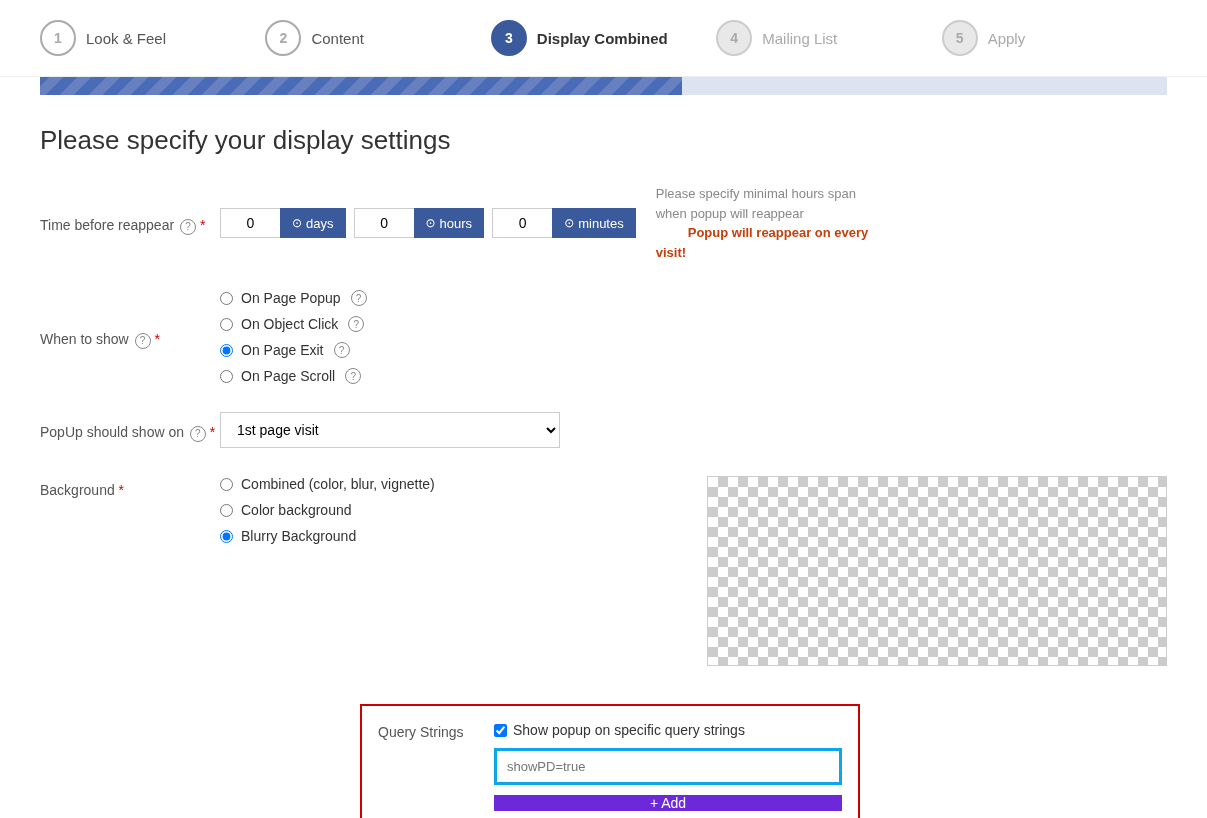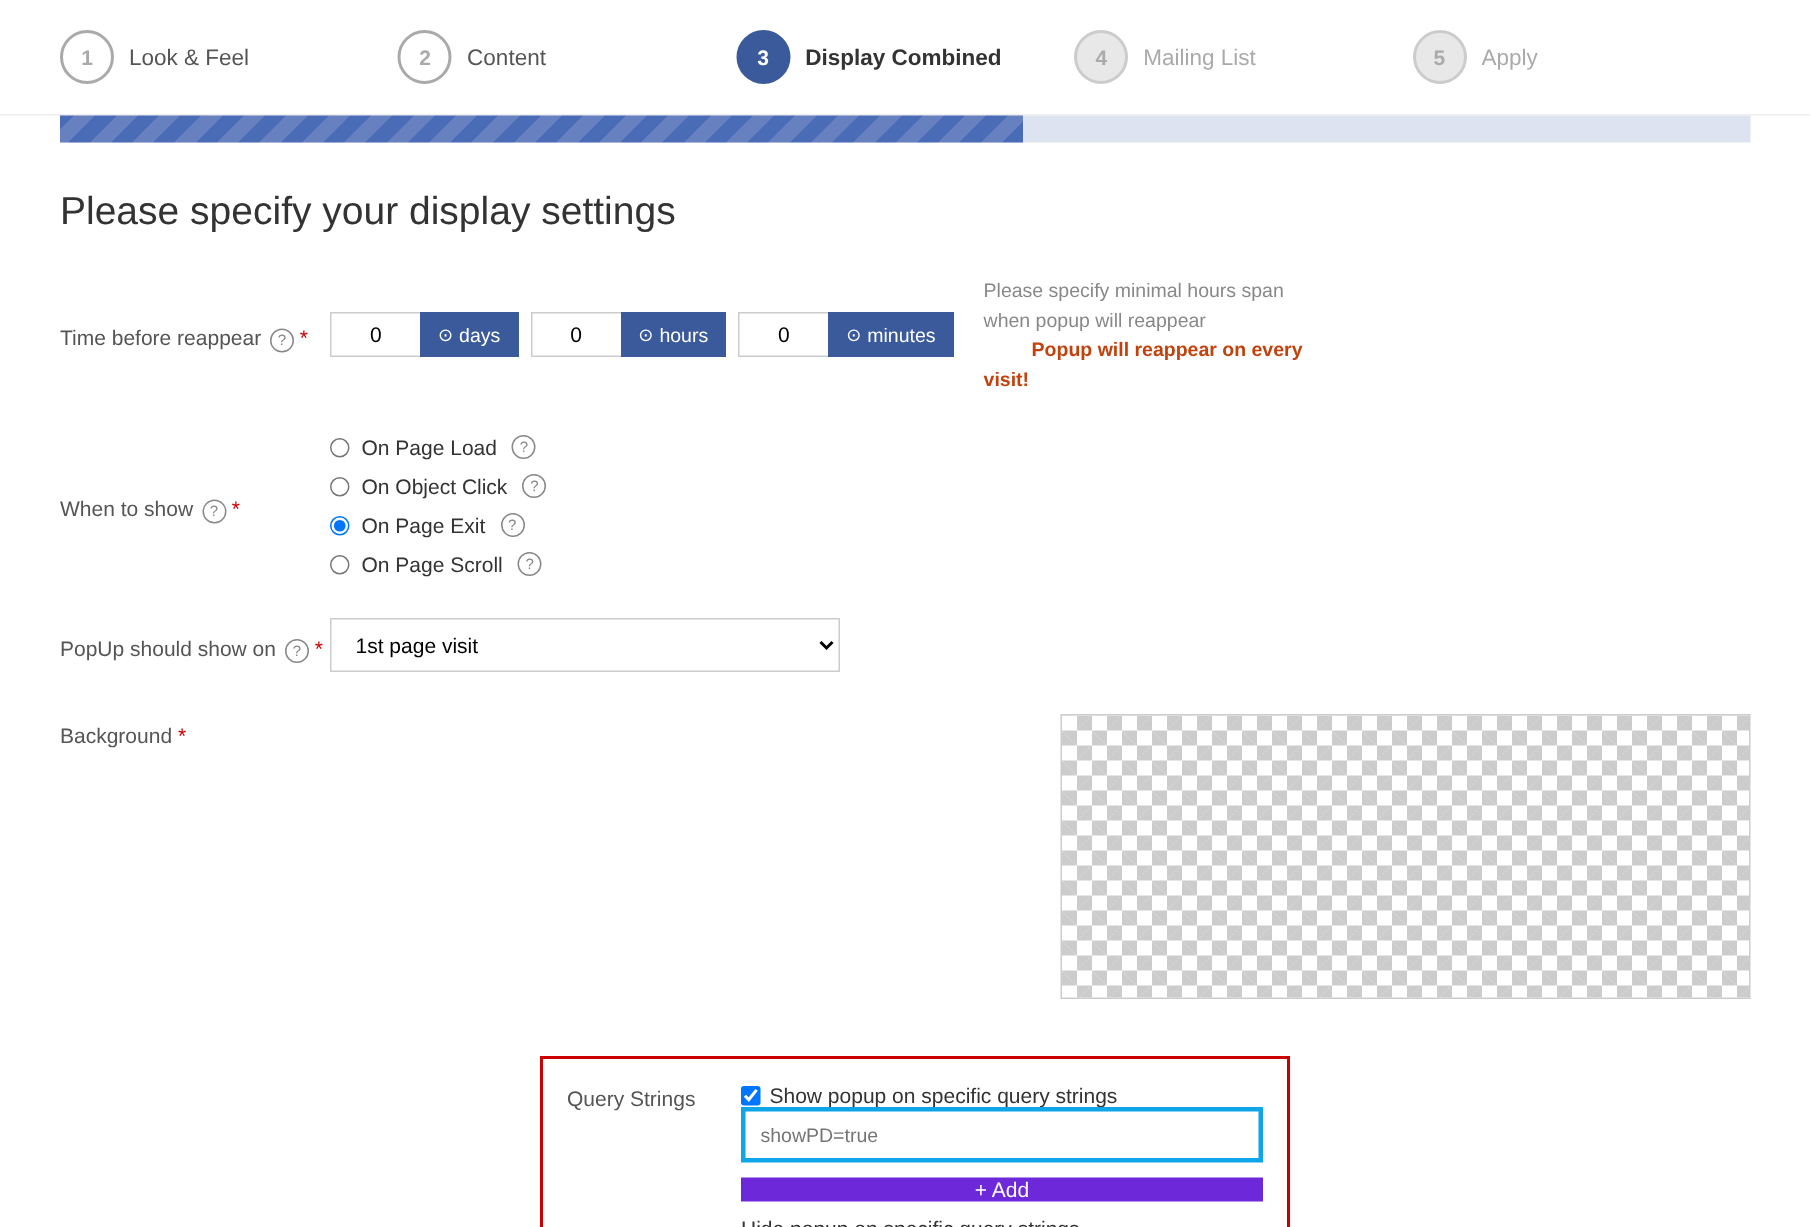--- a/index.html
+++ b/index.html
@@ -168,21 +168,21 @@
     .query-strings-section {
       border: 2px solid #c00;
       padding: 16px;
       margin-left: 160px;
       width: 500px;
       margin-top: 10px;
     }
     .query-strings-inner { display: flex; gap: 16px; align-items: flex-start; }
     .query-label { color: #555; font-size: 14px; width: 100px; flex-shrink: 0; padding-top: 2px; }
     .query-content { flex: 1; }
-    .show-query-row { display: flex; align-items: center; gap: 6px; }
+    .show-query-row { display: flex; align-items: center; gap: 6px; margin-bottom: 10px; }
     .query-input {
       width: 100%;
       padding: 8px 10px;
       border: 3px solid #0ea5e9;
       font-size: 13px;
       color: #aaa;
       margin-bottom: 10px;
     }
     .add-btn {
       width: 100%;
@@ -284,21 +284,21 @@
 
   <div class="form-row">
     <div class="form-label">
       <span>When to show</span>
       <span class="question-mark">?</span>
       <span class="required">*</span>
     </div>
     <div class="radio-group">
       <label class="radio-option">
         <input type="radio" name="when-to-show" style="">
-        <span>On Page Load</span>
+        <span>On Page Popup</span>
         <span class="question-mark">?</span>
       </label>
       <label class="radio-option">
         <input type="radio" name="when-to-show" style="">
         <span>On Object Click</span>
         <span class="question-mark">?</span>
       </label>
       <label class="radio-option">
         <input type="radio" name="when-to-show" checked="" style="">
         <span>On Page Exit</span>
@@ -323,20 +323,34 @@
       <option>2nd page visit</option>
       <option>3rd page visit</option>
       <option>Every visit</option>
     </select>
   </div>
 
   <div class="bg-row">
     <div class="form-label">
       <span>Background</span>
       <span class="required">*</span>
+    </div>
+    <div class="bg-options">
+      <label class="radio-option">
+        <input type="radio" name="background" style="">
+        <span>Combined (color, blur, vignette)</span>
+      </label>
+      <label class="radio-option">
+        <input type="radio" name="background" style="">
+        <span>Color background</span>
+      </label>
+      <label class="radio-option">
+        <input type="radio" name="background" checked="" style="">
+        <span>Blurry Background</span>
+      </label>
     </div>
     <div style="margin-left: auto; margin-right: 0;">
       <div class="checker-preview"></div>
     </div>
   </div>
 
   <div style="display: flex; align-items: flex-start; margin-top: 10px;">
     <div style="width: 160px; flex-shrink: 0;"></div>
     <div class="query-strings-section">
       <div class="query-strings-inner">

